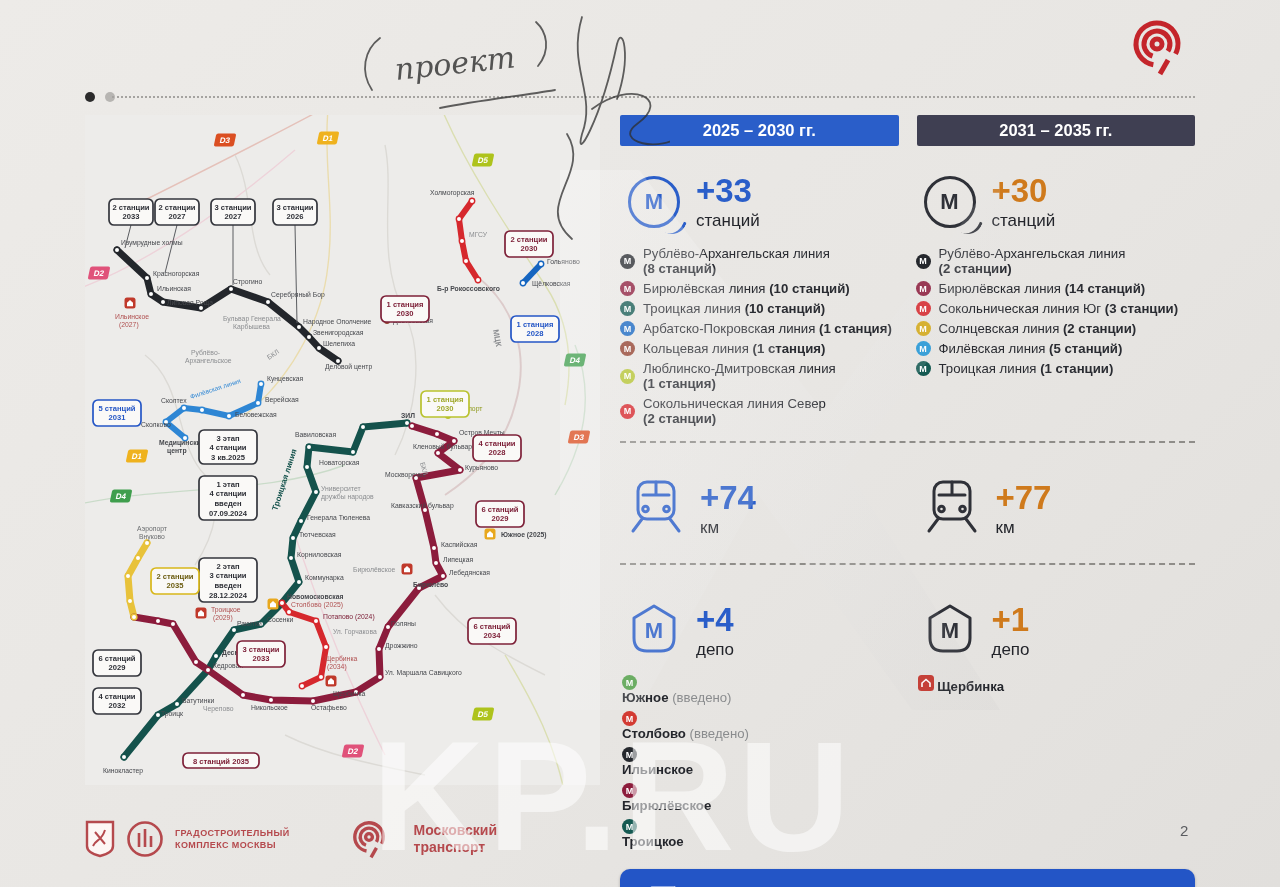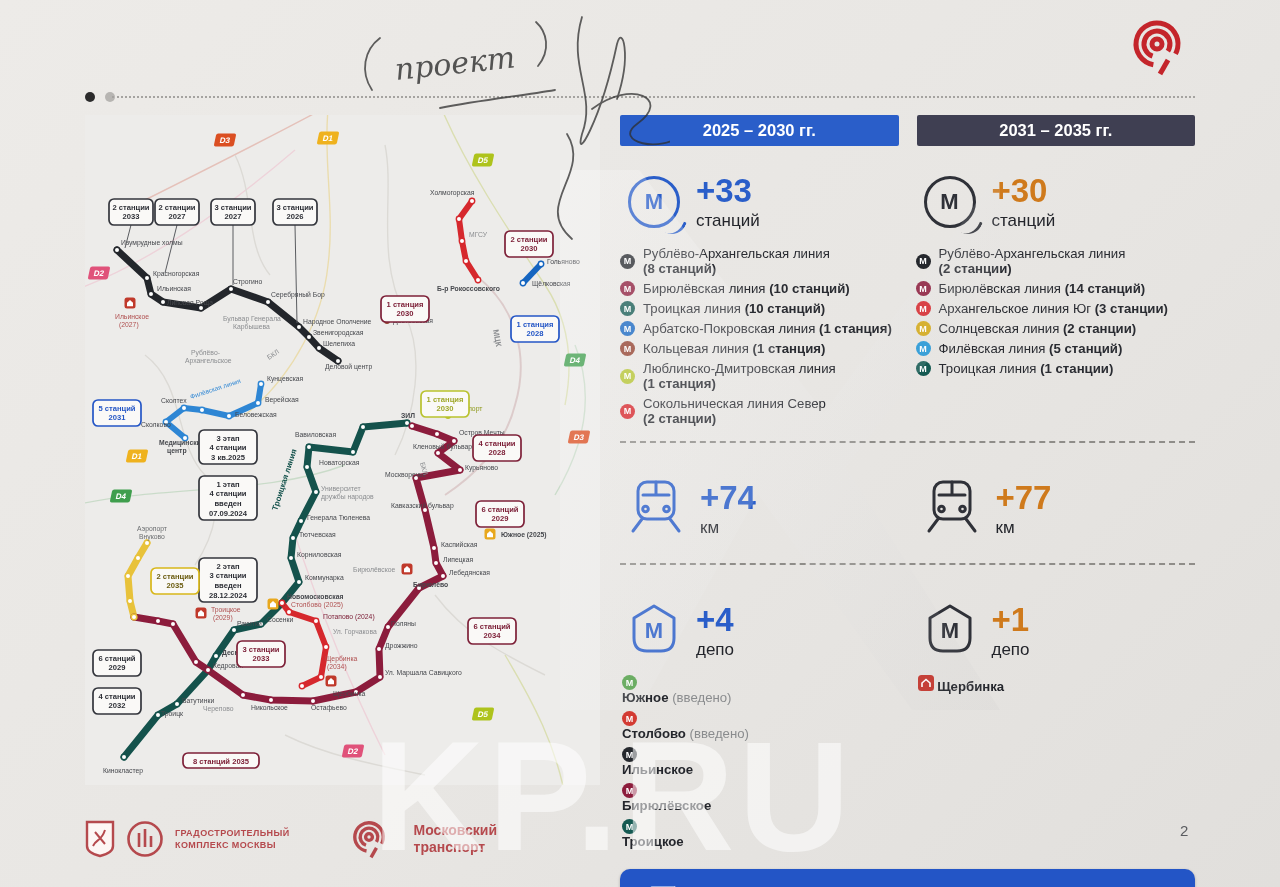--- a/index.html
+++ b/index.html
@@ -468,21 +468,21 @@
           <div class="li">
               <span class="licon" style="background: rgb(37, 40, 45);">М</span>
               <span><span>Рублёво-Архангельская линия</span> <b>(2 станции)</b></span>
             </div>
           <div class="li">
               <span class="licon" style="background: rgb(140, 28, 60);">М</span>
               <span><span>Бирюлёвская линия</span> <b>(14 станций)</b></span>
             </div>
           <div class="li">
               <span class="licon" style="background: rgb(214, 40, 45);">М</span>
-              <span><span>Архангельское линия Юг</span> <b>(3 станции)</b></span>
+              <span><span>Сокольническая линия Юг</span> <b>(3 станции)</b></span>
             </div>
           <div class="li">
               <span class="licon" style="background: rgb(212, 169, 23);">М</span>
               <span><span>Солнцевская линия</span> <b>(2 станции)</b></span>
             </div>
           <div class="li">
               <span class="licon" style="background: rgb(33, 150, 214);">М</span>
               <span><span>Филёвская линия</span> <b>(5 станций)</b></span>
             </div>
           <div class="li">

